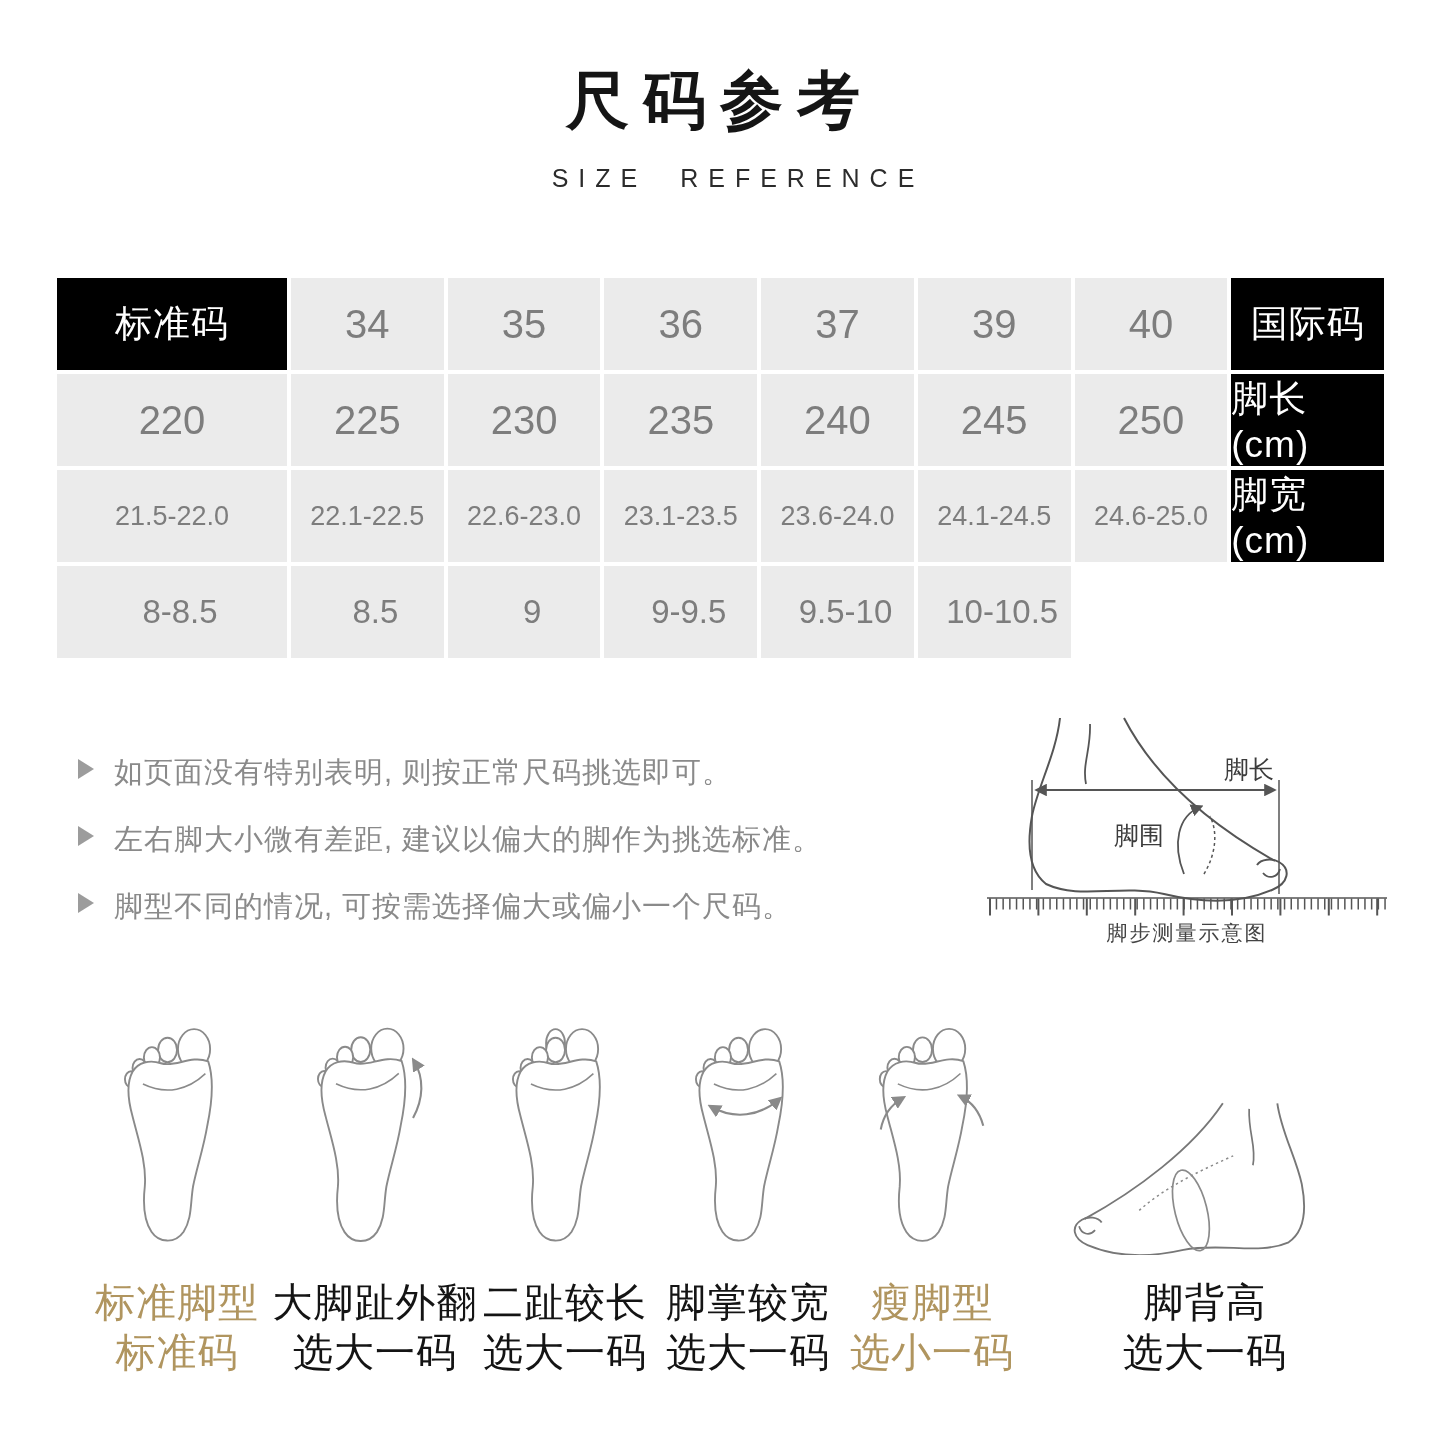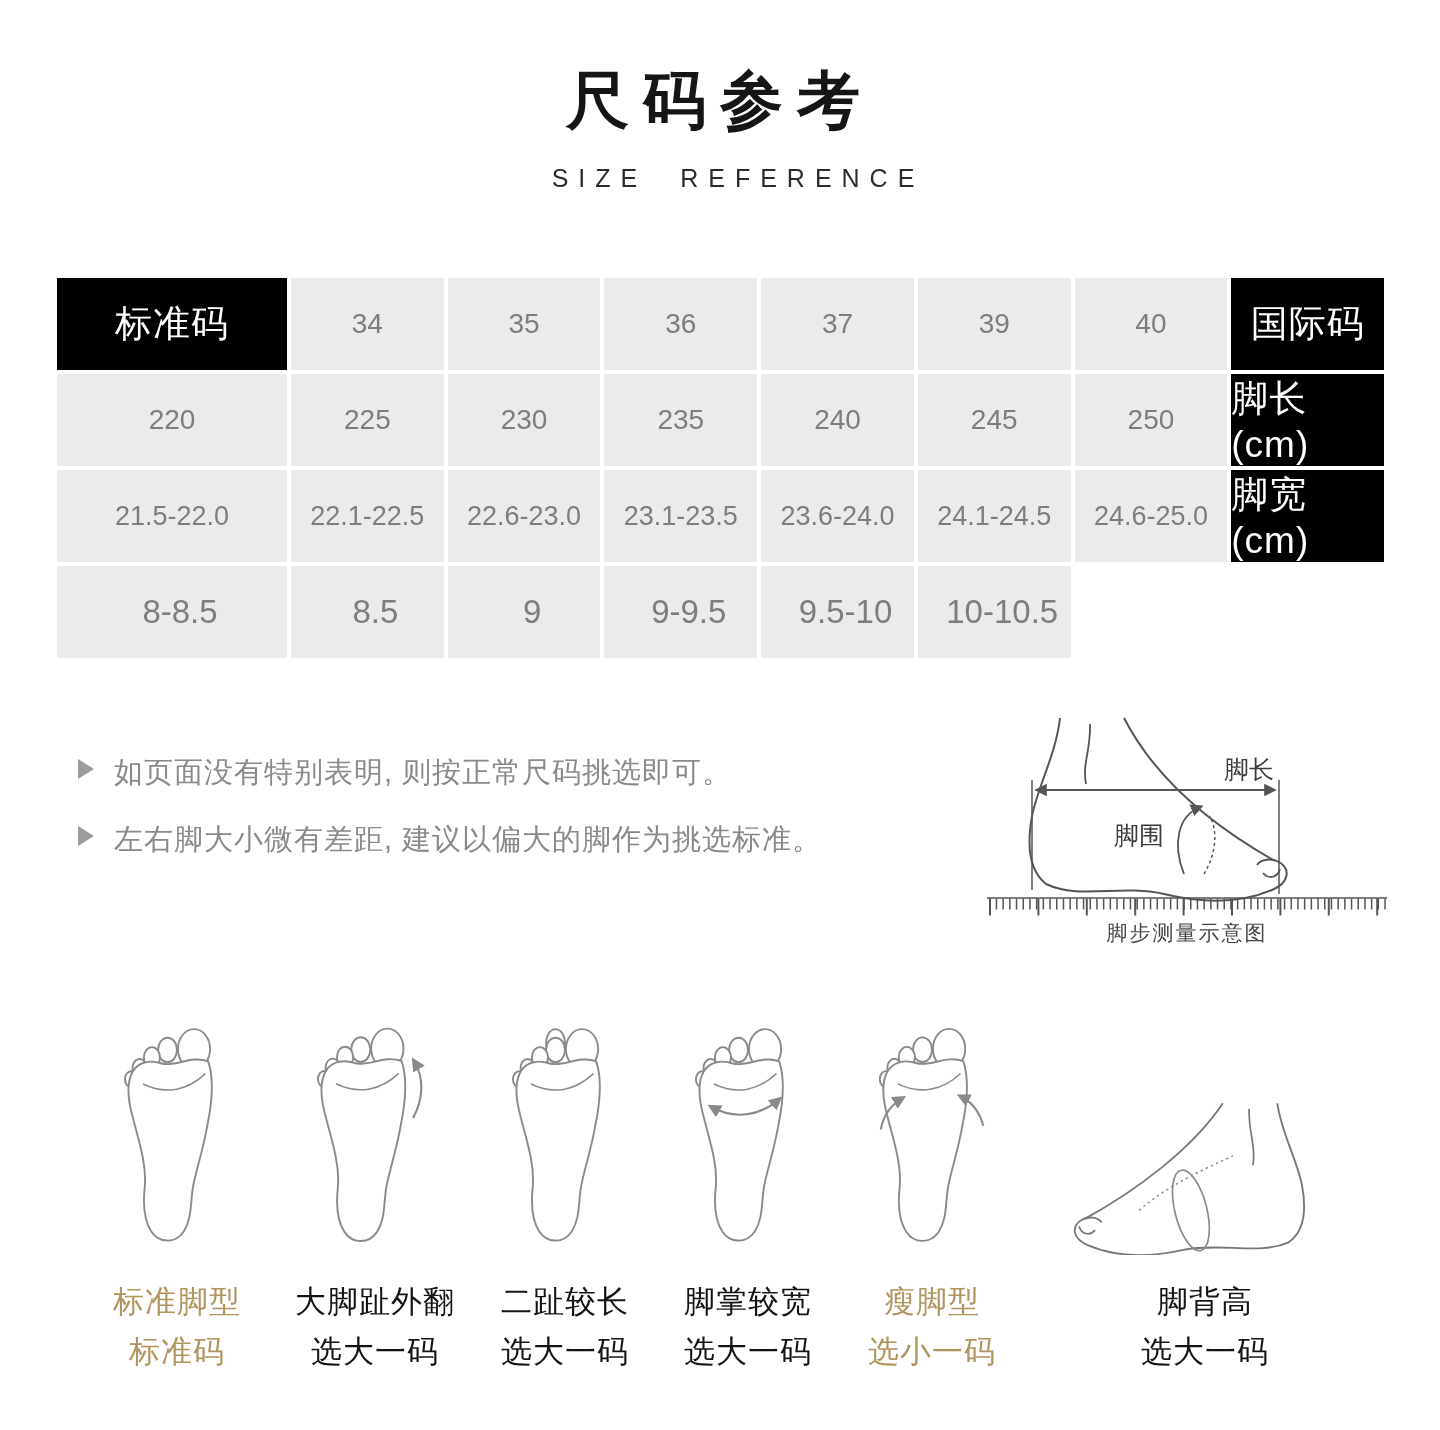--- a/index.html
+++ b/index.html
@@ -12,39 +12,39 @@
   .sub-title{margin-top:20px;font-size:25px;font-weight:400;letter-spacing:10px;
              word-spacing:16px;color:#2b2b2b;padding-left:36px;}
 
   
   .size-table{position:absolute;left:57px;top:278px;width:1327px;
               display:grid;grid-template-columns:230px repeat(7,1fr);
               grid-auto-rows:92px;gap:4px;}
   .size-table>div{display:flex;align-items:center;justify-content:center;}
   .th{background:#000;color:#fff;font-size:37px;letter-spacing:1px;}
   .td{background:#ebebeb;color:#7d7d7d;font-weight:400;}
-  .v-xl{font-size:28px;}
+  .v-xl{font-size:40px;}
   .v-sm{font-size:27px;}
   .v-md{font-size:33px;padding-left:16px;}
 
   
   .notes{position:absolute;left:78px;top:752px;}
   .note{display:flex;align-items:flex-start;margin-bottom:27px;}
   .tri{width:0;height:0;border-top:10px solid transparent;border-bottom:10px solid transparent;
        border-left:16px solid #9c9c9c;margin:7px 20px 0 0;flex:none;}
   .note-text{font-size:29px;color:#8a8a8a;letter-spacing:1px;line-height:40px;}
 
   
   .measure-diagram{position:absolute;left:972px;top:712px;}
   .measure-diagram text,.footcaption text{font-family:"Liberation Sans","DejaVu Sans",sans-serif;}
 
   
   .foot-col{position:absolute;top:1015px;width:210px;text-align:center;}
   .foot-art{height:240px;display:flex;align-items:flex-end;justify-content:center;}
-  .foot-caption{margin-top:22px;font-size:31px;line-height:50px;color:#141414;letter-spacing:1px;}
+  .foot-caption{margin-top:22px;font-size:40px;line-height:50px;color:#141414;letter-spacing:1px;}
   .foot-caption.gold{color:#b0955f;}
   .c1{left:72px;} .c2{left:270px;} .c3{left:460px;} .c4{left:643px;} .c5{left:827px;}
   .c6{left:1035px;width:340px;}
 </style>
 </head>
 <body>
 
 <div class="page">
 
   <svg width="0" height="0" style="position:absolute" aria-hidden="true">
@@ -112,20 +112,24 @@
 
   <div class="notes">
     <div class="note">
       <span class="tri"></span>
       <span class="note-text">如页面没有特别表明, 则按正常尺码挑选即可。</span>
     </div>
     <div class="note">
       <span class="tri"></span>
       <span class="note-text">左右脚大小微有差距, 建议以偏大的脚作为挑选标准。</span>
     </div>
+    <div class="note">
+      <span class="tri"></span>
+      <span class="note-text">脚型不同的情况, 可按需选择偏大或偏小一个尺码。</span>
+    </div>
   </div>
 
   <div class="measure-diagram">
     <svg width="432" height="238" viewBox="0 0 432 238">
 
       <path d="M 88,6 C 84,42 66,74 60,104 C 55,132 56,158 74,172 C 108,188 148,172 192,182
                C 238,193 272,190 300,178 C 317,171 319,157 307,150 C 300,146 289,147 285,153" fill="none" stroke="#555" stroke-width="2"></path>
       <path d="M 291,161 C 297,168 306,165 308,157" fill="none" stroke="#555" stroke-width="1.8"></path>
       <path d="M 303,149 C 248,118 186,72 152,6" fill="none" stroke="#555" stroke-width="2"></path>
       <path d="M 118,12 C 119,38 110,52 114,72" fill="none" stroke="#555" stroke-width="1.8"></path>

